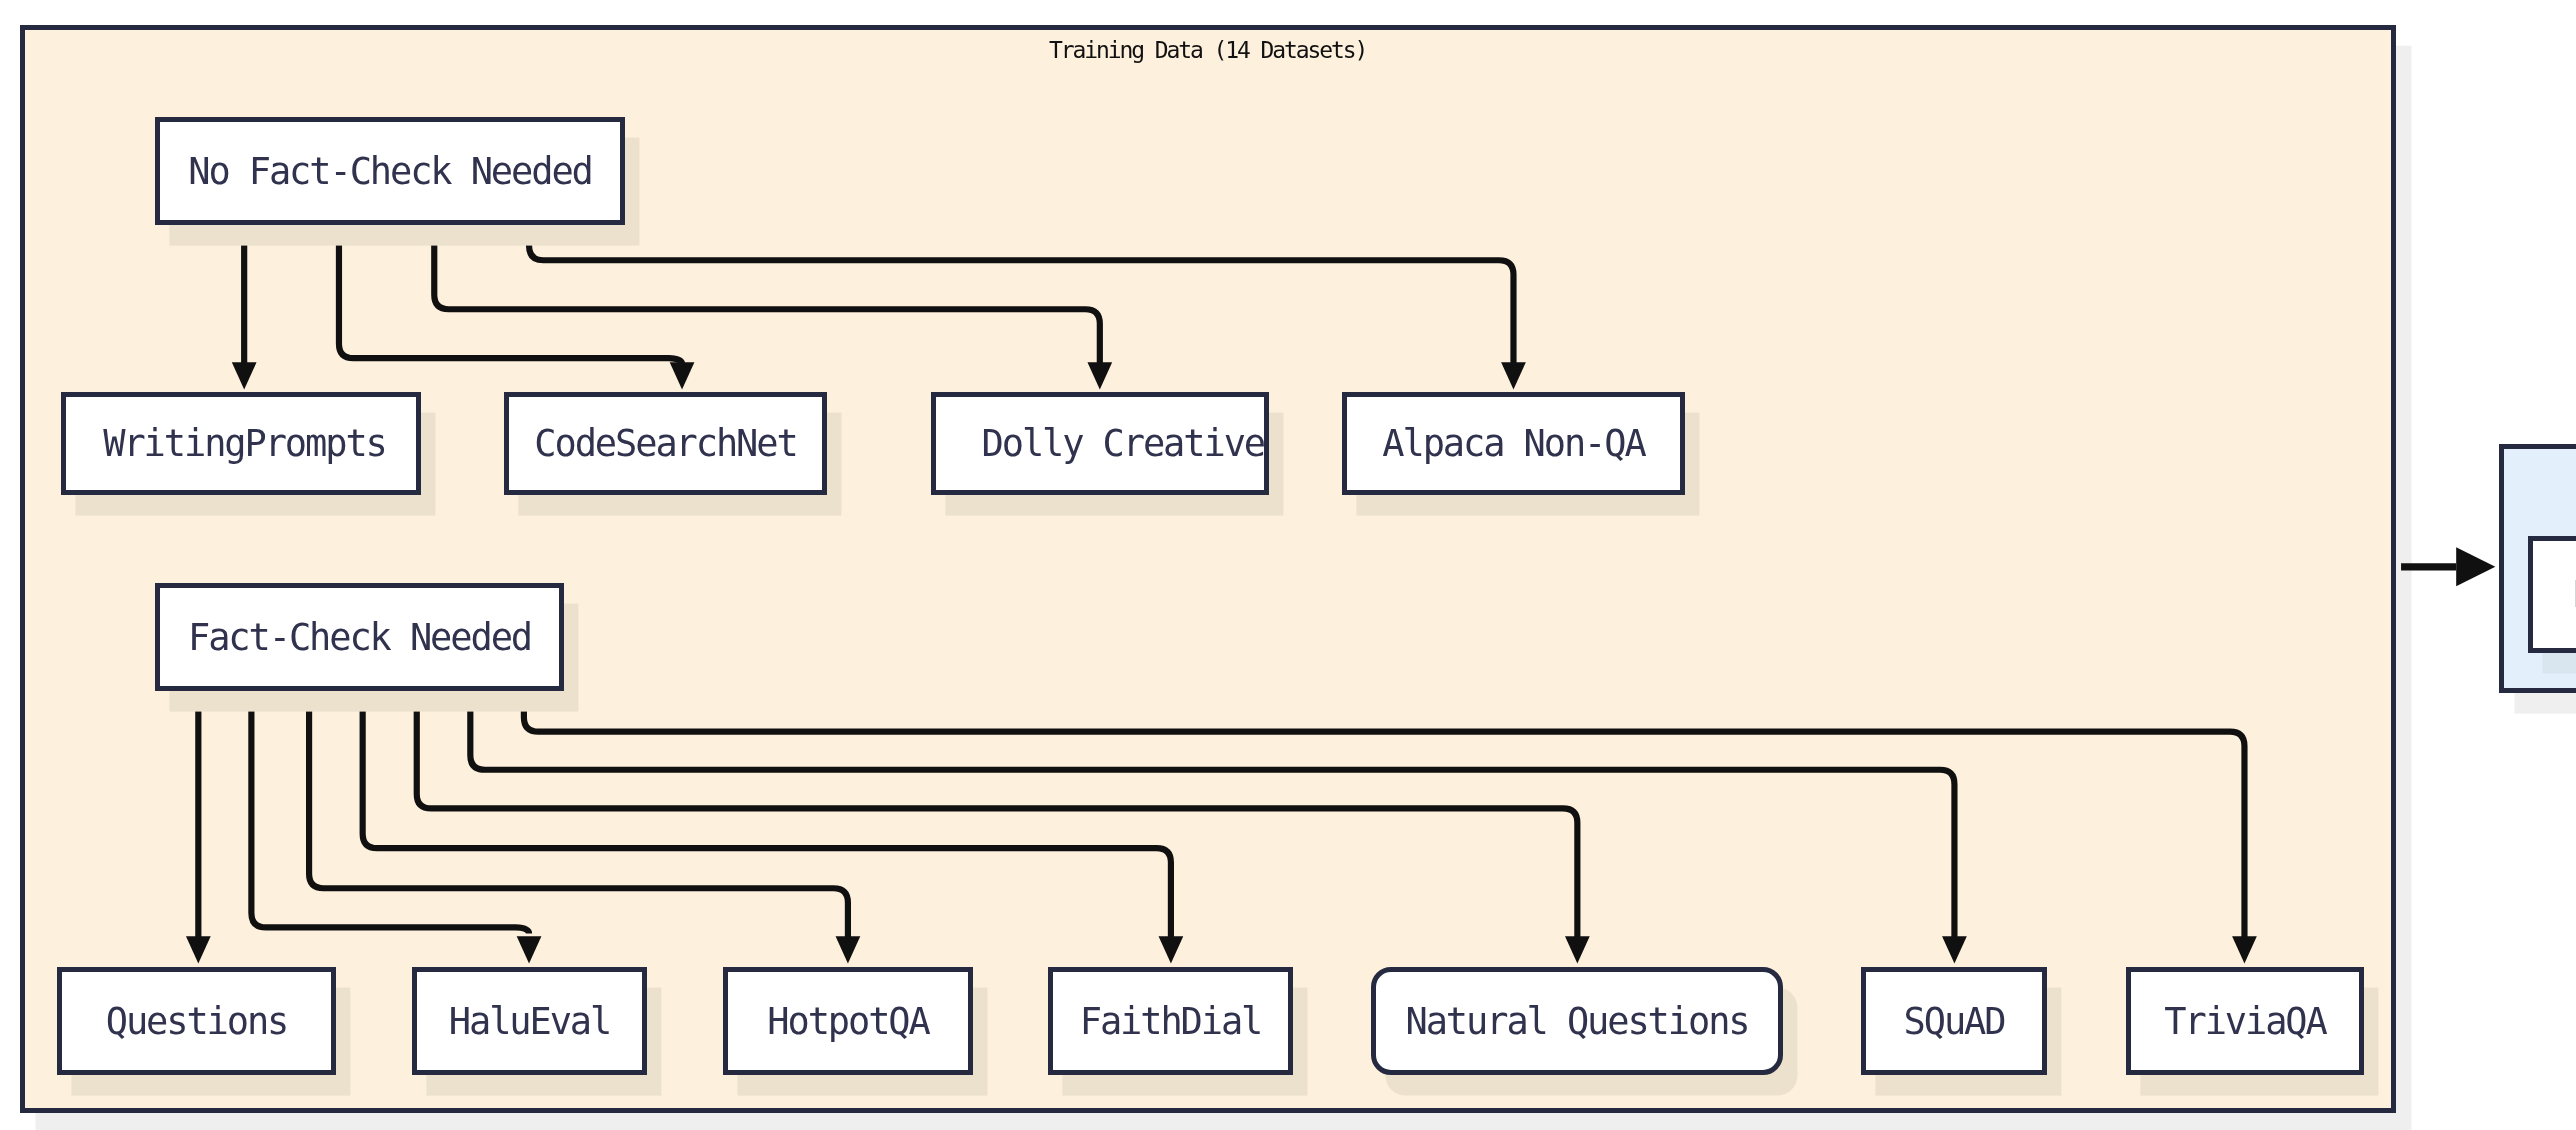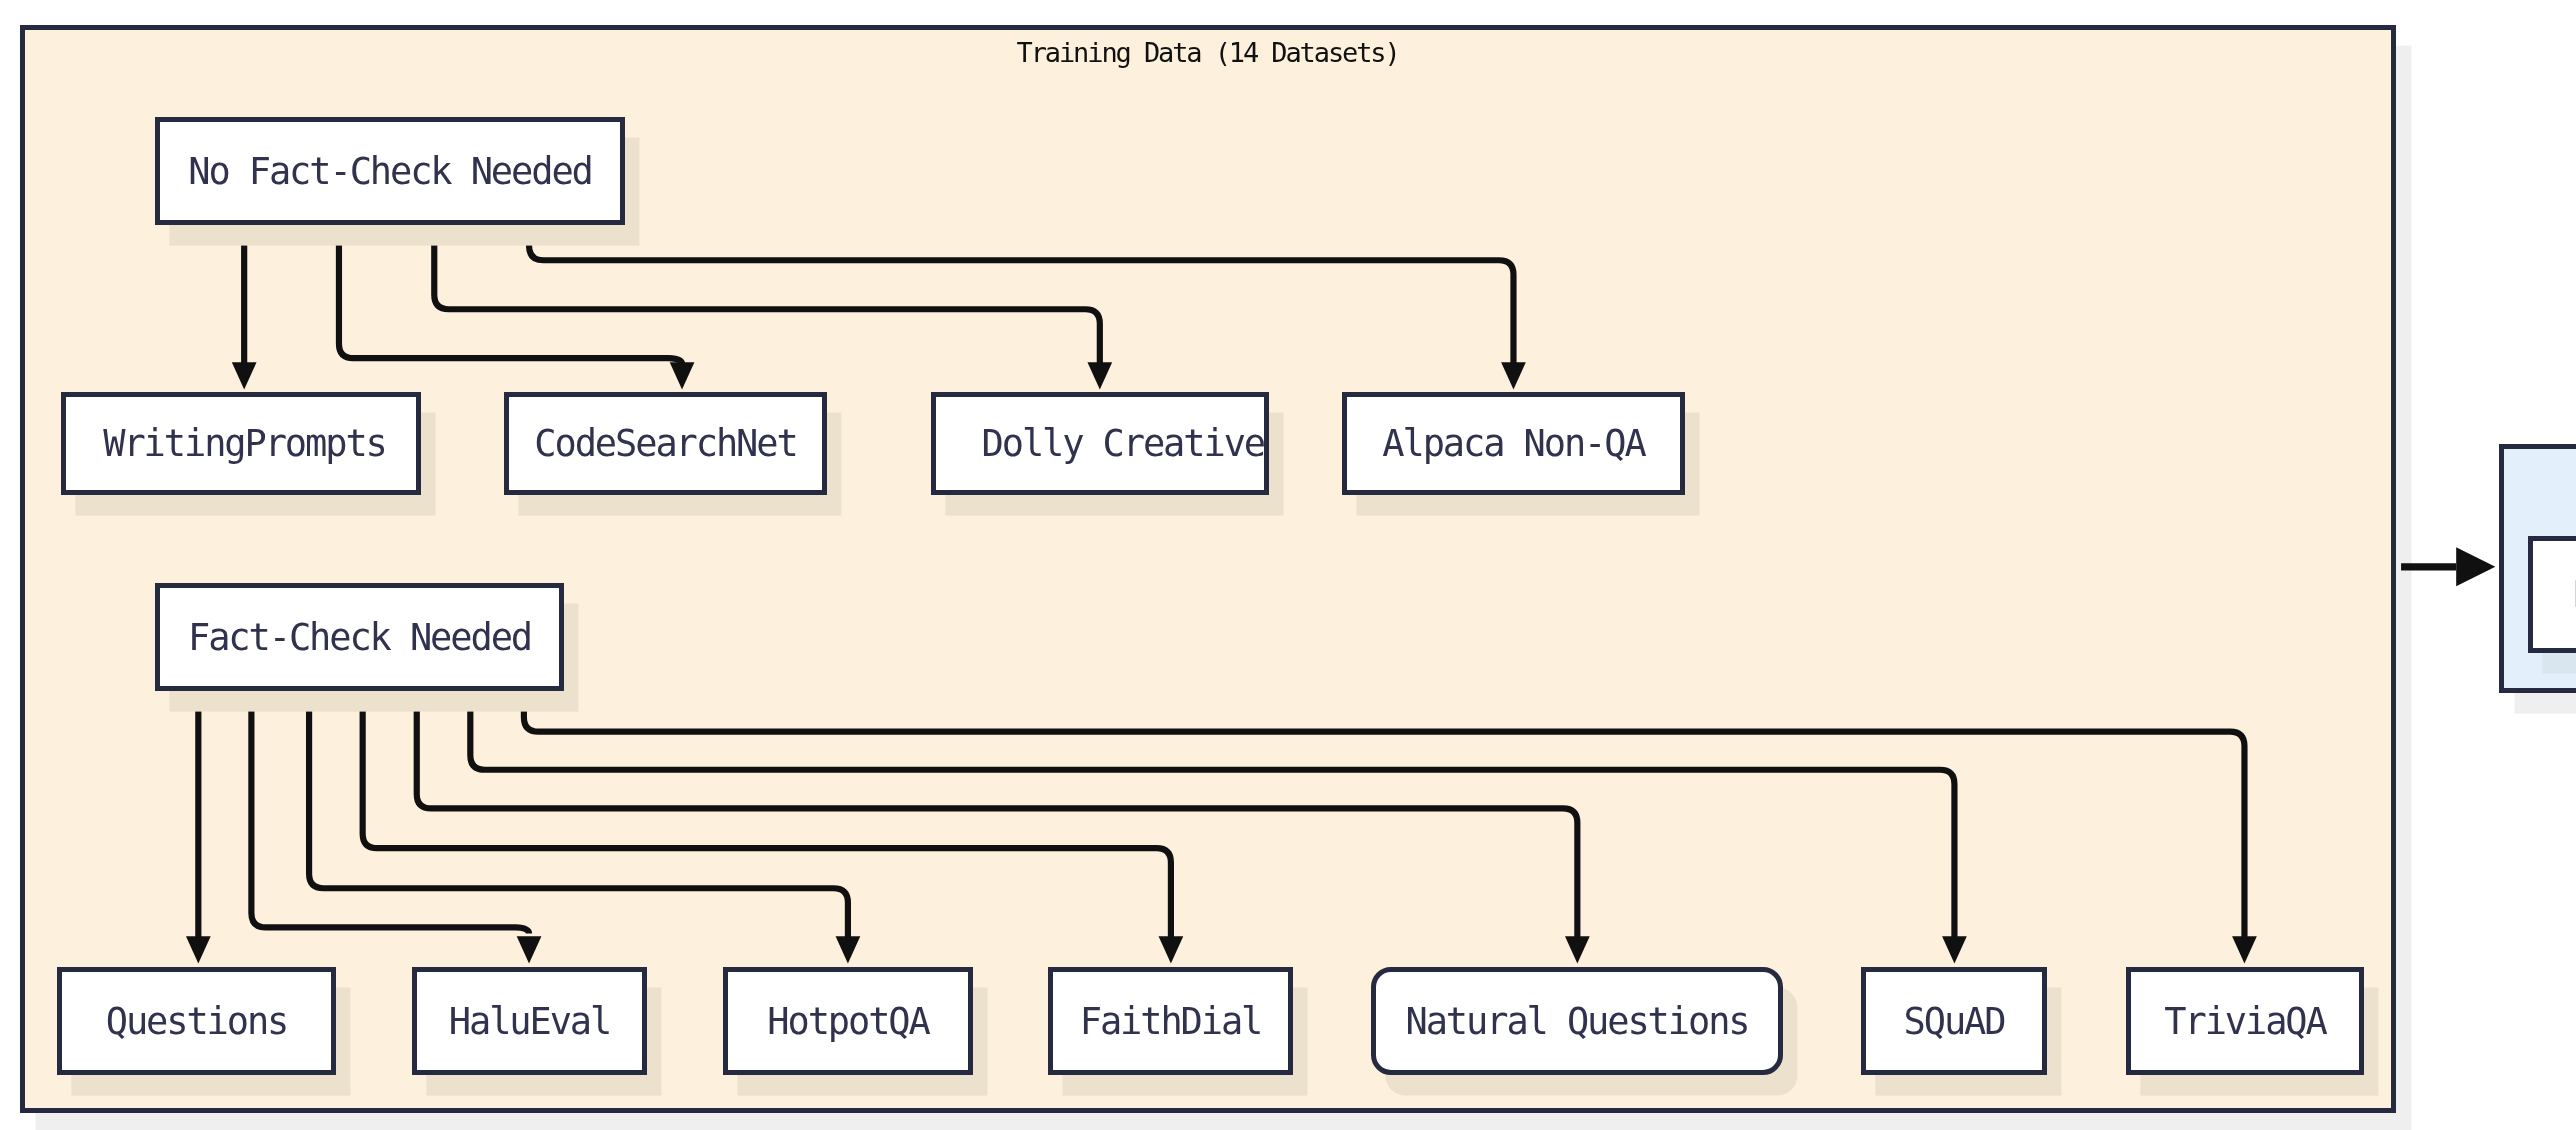--- a/index.html
+++ b/index.html
@@ -24,21 +24,21 @@
   }
   .group.sentinel {
     left: 2499px; top: 444px; width: 1313px; height: 249px;
     background: #e3effb;
     box-shadow: 15.5px 20.6px 0 0 #efefef;
   }
   .group-title {
     position: absolute;
     left: 0; right: 0; top: 7.2px;
     text-align: center;
-    font-size: 27px;
+    font-size: 23px;
     letter-spacing: -2.1px;
     color: #111111;
     white-space: nowrap;
   }
   #edges {
     position: absolute;
     left: 0; top: 0;
     width: 3828px; height: 1131px;
     z-index: 1;
   }

